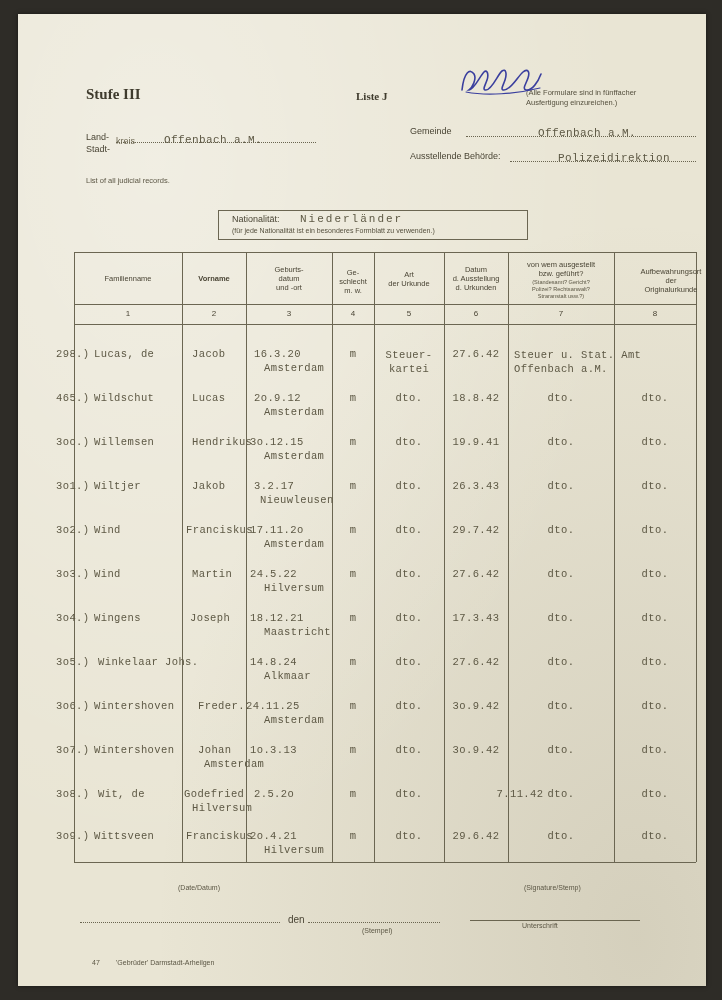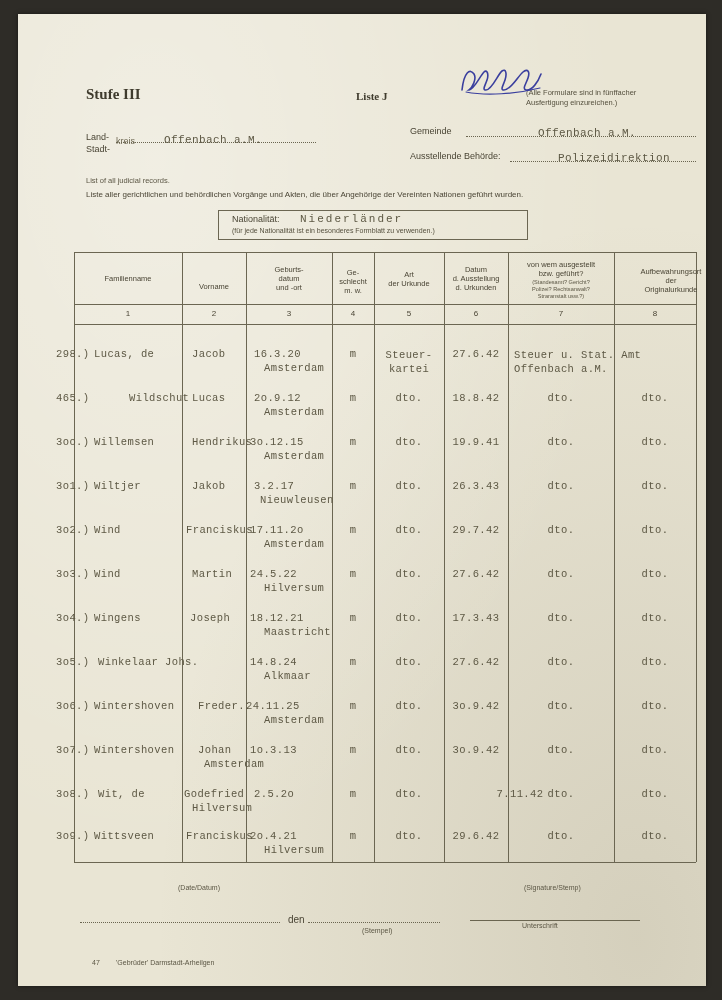--- a/index.html
+++ b/index.html
@@ -110,21 +110,20 @@
 
     <div class="txt" id="gemeinde">Gemeinde</div>
     <div id="dotsB"></div>
     <div class="txt tw stamp" id="gemval">Offenbach a.M.</div>
 
     <div class="txt" id="behoerde">Ausstellende Behörde:</div>
     <div id="dotsC"></div>
     <div class="txt tw stamp" id="behval">Polizeidirektion</div>
 
     <div class="txt" id="eng">List of all judicial records.</div>
-    <div class="txt" id="ger">Liste aller gerichtlichen und behördlichen Vorgänge und Akten, die über Angehörige der Vereinten Nationen geführt wurden.</div>
 
     <div id="natbox"></div>
     <div class="txt" id="natlbl">Nationalität:</div>
     <div class="txt tw stamp" id="natval">Niederländer</div>
     <div class="txt" id="natsub">(für jede Nationalität ist ein besonderes Formblatt zu verwenden.)</div>
 
     <div id="table">
 
       <div class="hline" style="top:0;"></div>
       <div class="hline" style="top:52px;"></div>
@@ -135,21 +134,21 @@
       <div class="vline" style="left:108px;"></div>
       <div class="vline" style="left:172px;"></div>
       <div class="vline" style="left:258px;"></div>
       <div class="vline" style="left:300px;"></div>
       <div class="vline" style="left:370px;"></div>
       <div class="vline" style="left:434px;"></div>
       <div class="vline" style="left:540px;"></div>
       <div class="vline" style="left:622px;"></div>
 
       <div class="colhead" style="left:0;width:108px;top:22px;">Familienname</div>
-      <div class="colhead" style="left:108px;width:64px;top:30px;">Vorname</div>
+      <div class="colhead" style="left:108px;width:64px;top:22px;font-weight:bold;">Vorname</div>
       <div class="colhead" style="left:172px;width:86px;top:13px;">Geburts-
 datum
 und -ort</div>
       <div class="colhead" style="left:258px;width:42px;top:16px;">Ge-
 schlecht
 m.  w.</div>
       <div class="colhead" style="left:300px;width:70px;top:18px;">Art
 der Urkunde</div>
       <div class="colhead" style="left:370px;width:64px;top:13px;">Datum
 d. Ausstellung
@@ -179,21 +178,21 @@
       <div class="cell tw" style="left:190px;top:110px;">Amsterdam</div>
       <div class="cell tw c-center" style="left:258px;width:42px;top:96px;">m</div>
       <div class="cell tw c-center" style="left:300px;width:70px;top:96px;white-space:pre-line;line-height:14px;">Steuer-
 kartei</div>
       <div class="cell tw c-center" style="left:370px;width:64px;top:96px;">27.6.42</div>
       <div class="cell tw" style="left:440px;top:96px;white-space:pre-line;line-height:14px;">Steuer u. Stat. Amt
 Offenbach a.M.</div>
       <div class="cell tw c-center" style="left:540px;width:82px;top:96px;"></div>
 
       <div class="cell tw" style="left:-18px;top:140px;">465.)</div>
-      <div class="cell tw" style="left:20px;top:140px;margin-left:35px;">Wildschut</div>
+      <div class="cell tw" style="left:20px;top:140px;">Wildschut</div>
       <div class="cell tw" style="left:118px;top:140px;">Lucas</div>
       <div class="cell tw" style="left:180px;top:140px;">2o.9.12</div>
       <div class="cell tw" style="left:190px;top:154px;">Amsterdam</div>
       <div class="cell tw c-center" style="left:258px;width:42px;top:140px;">m</div>
       <div class="cell tw c-center" style="left:300px;width:70px;top:140px;">dto.</div>
       <div class="cell tw c-center" style="left:370px;width:64px;top:140px;">18.8.42</div>
       <div class="cell tw c-center" style="left:434px;width:106px;top:140px;">dto.</div>
       <div class="cell tw c-center" style="left:540px;width:82px;top:140px;">dto.</div>
 
       <div class="cell tw" style="left:-18px;top:184px;">3oo.)</div>

